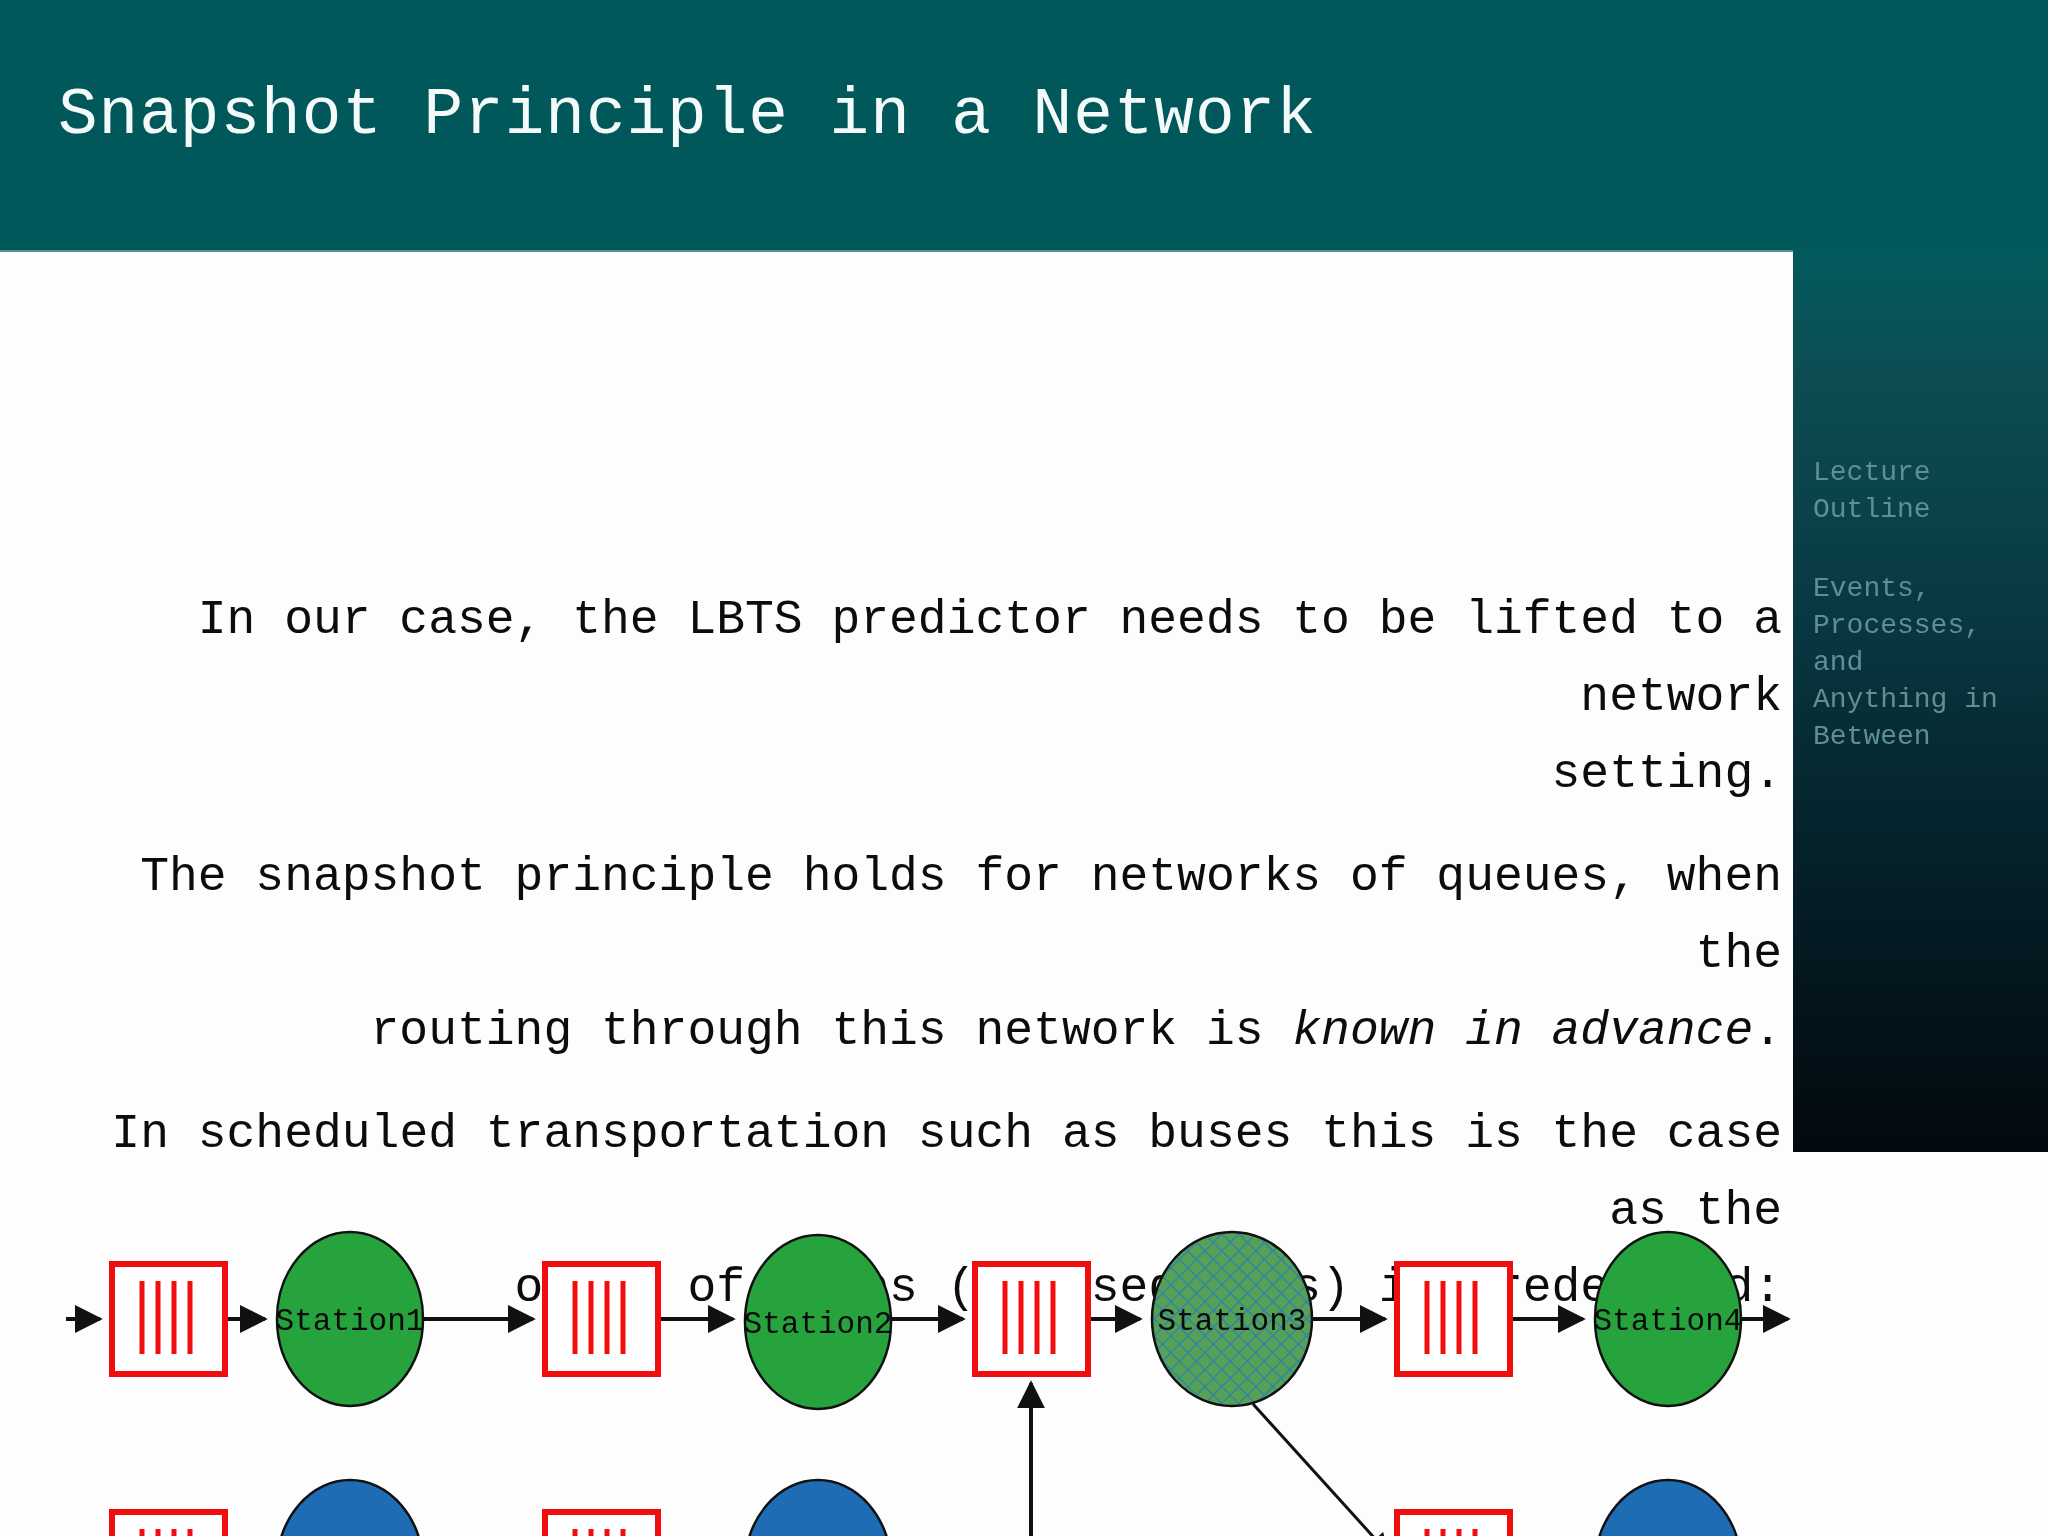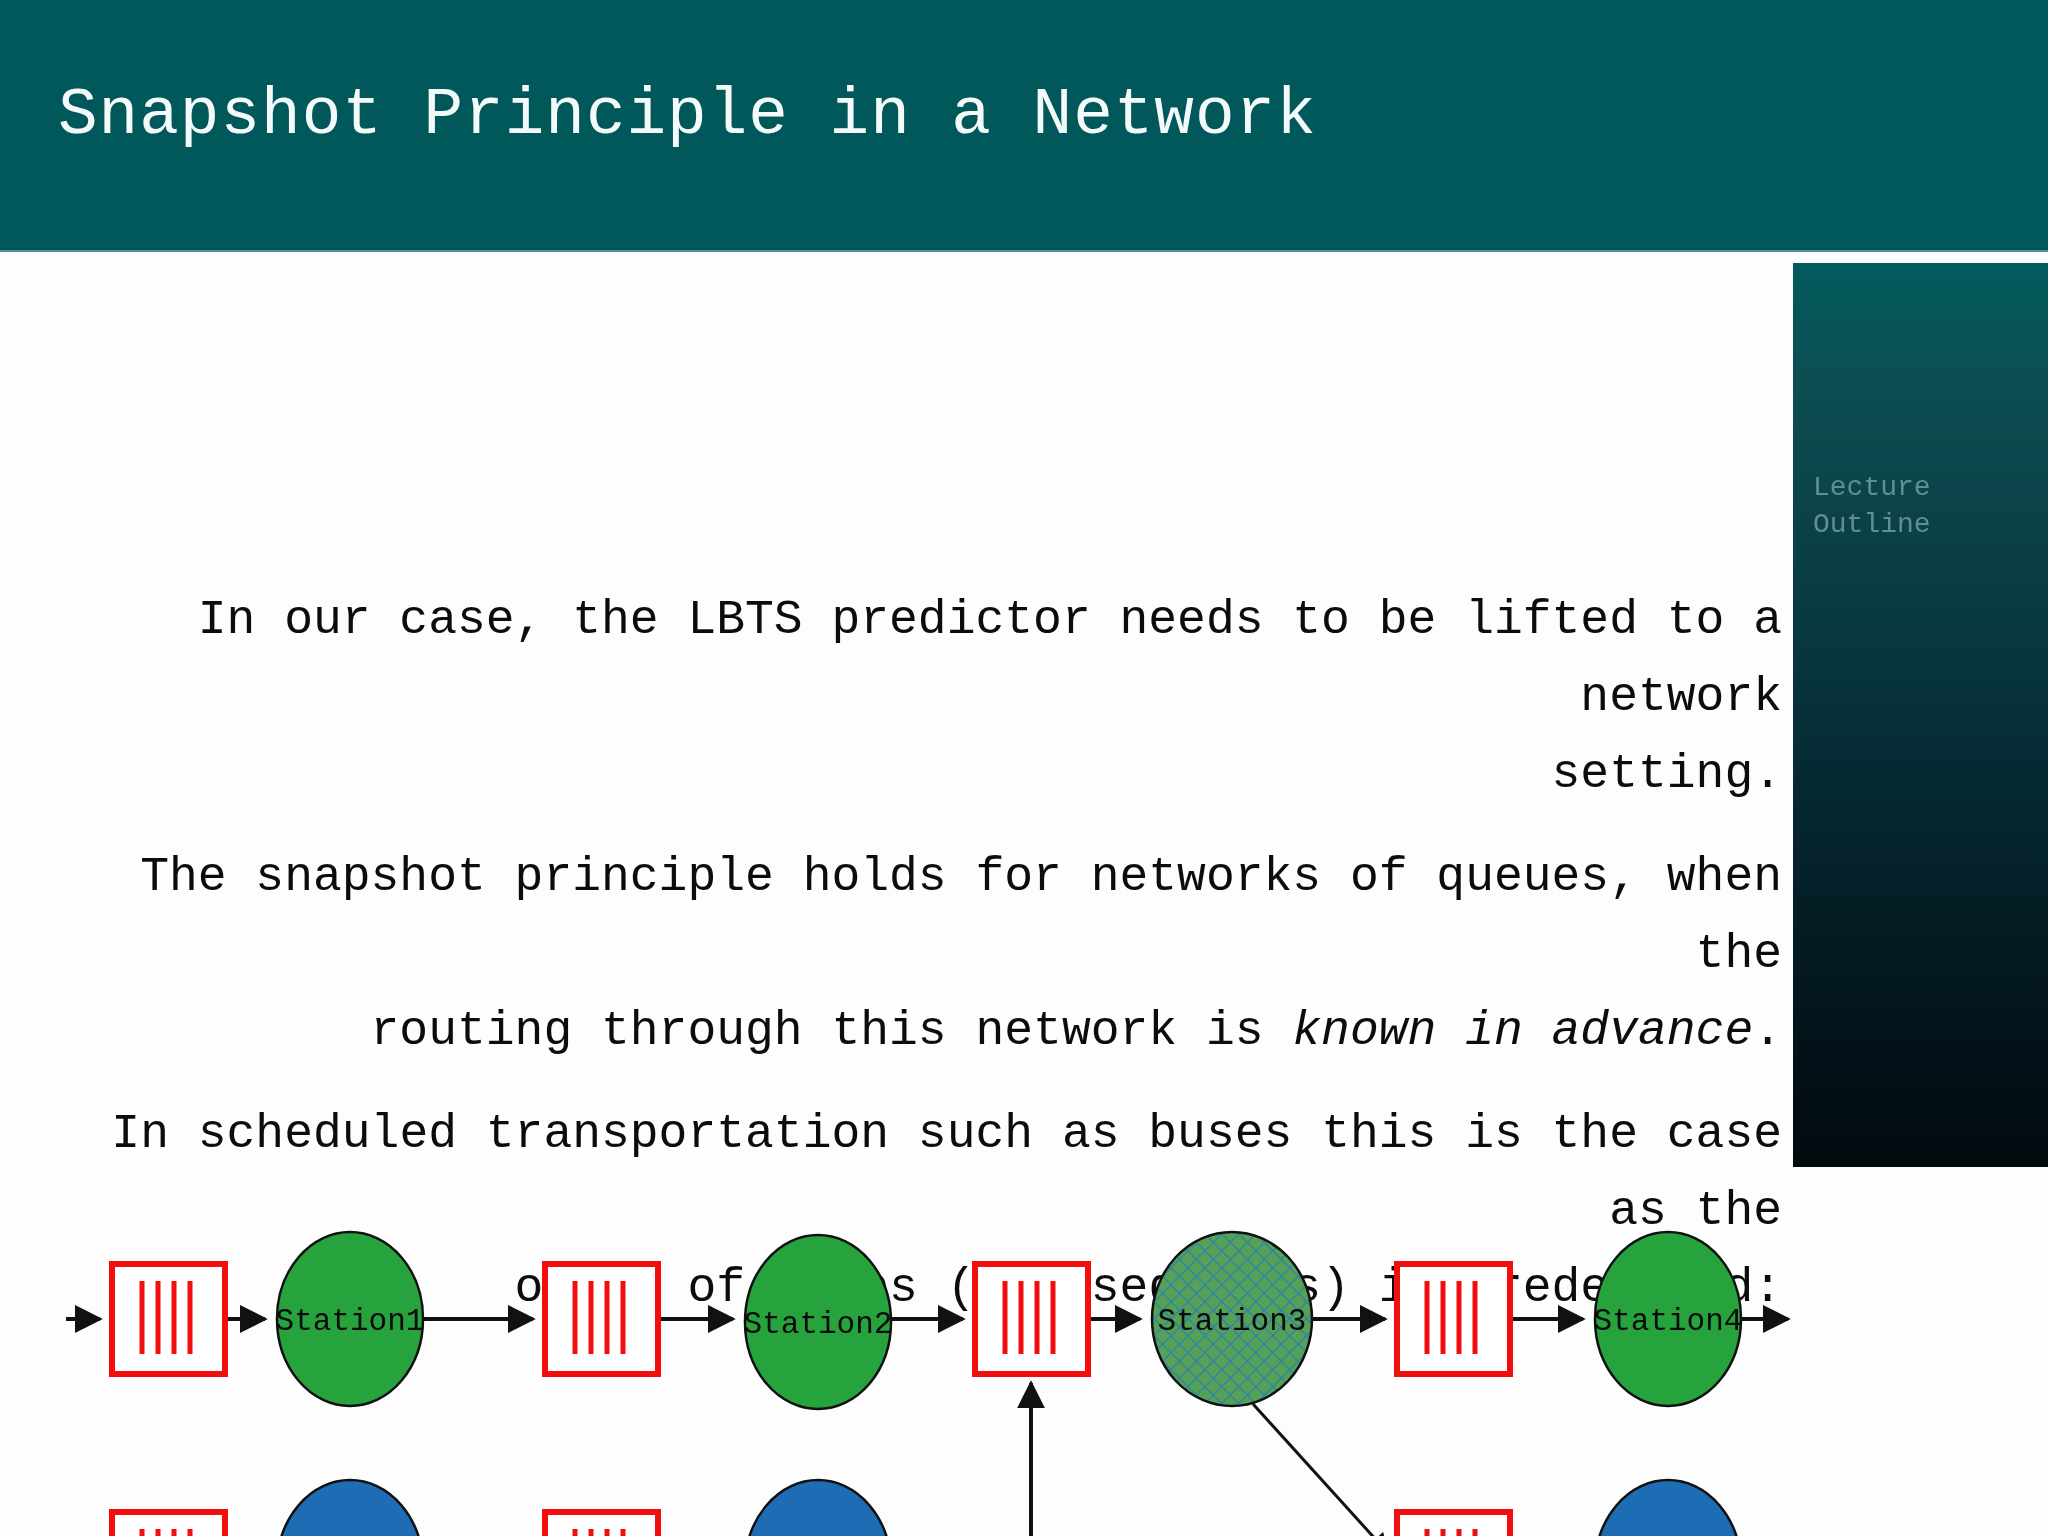--- a/index.html
+++ b/index.html
@@ -15,21 +15,21 @@
     border-bottom:2px solid rgba(150,195,197,.55);
     box-sizing:border-box;
   }
   .title {
     position:absolute; left:58px; top:78px; margin:0;
     font-size:66px; font-weight:400; letter-spacing:1px;
     color:#f4fafa; line-height:1.15;
   }
   
   .sidebar {
-    position:absolute; left:1793px; top:263px; width:255px; height:904px;
+    position:absolute; left:1793px; top:248px; width:255px; height:904px;
     background:linear-gradient(180deg,
       #025b5d 0%, #0c4d52 14%, #0b424a 28%, #083741 42%,
       #062a33 56%, #041d25 72%, #031118 88%, #020a0e 100%);
     box-sizing:border-box; padding:206px 16px 0 20px;
   }
   .nav-item {
     font-size:28px; line-height:37px; margin:0 0 42px 0;
     color:#5f8e94; white-space:pre-line; cursor:pointer;
   }
   .nav-item.active { color:#fdfefe; }
@@ -56,20 +56,24 @@
 
 <div class="slide">
 
   <div class="header">
     <h1 class="title">Snapshot Principle in a Network</h1>
   </div>
 
   <aside class="sidebar">
     <div class="nav-item">Lecture
 Outline</div>
+    <div class="nav-item">Events,
+Processes, and
+Anything in
+Between</div>
   </aside>
 
   <main class="content">
     <div class="paras">
       <p class="para">In our case, the LBTS predictor needs to be lifted to a network
 setting.</p>
       <p class="para"><span>The snapshot principle holds for networks of queues, when the
 routing through this network is </span><em>known in advance</em><span>.</span></p>
       <p class="para">In scheduled transportation such as buses this is the case as the
 order of stops (and segments) is predefined:</p>

